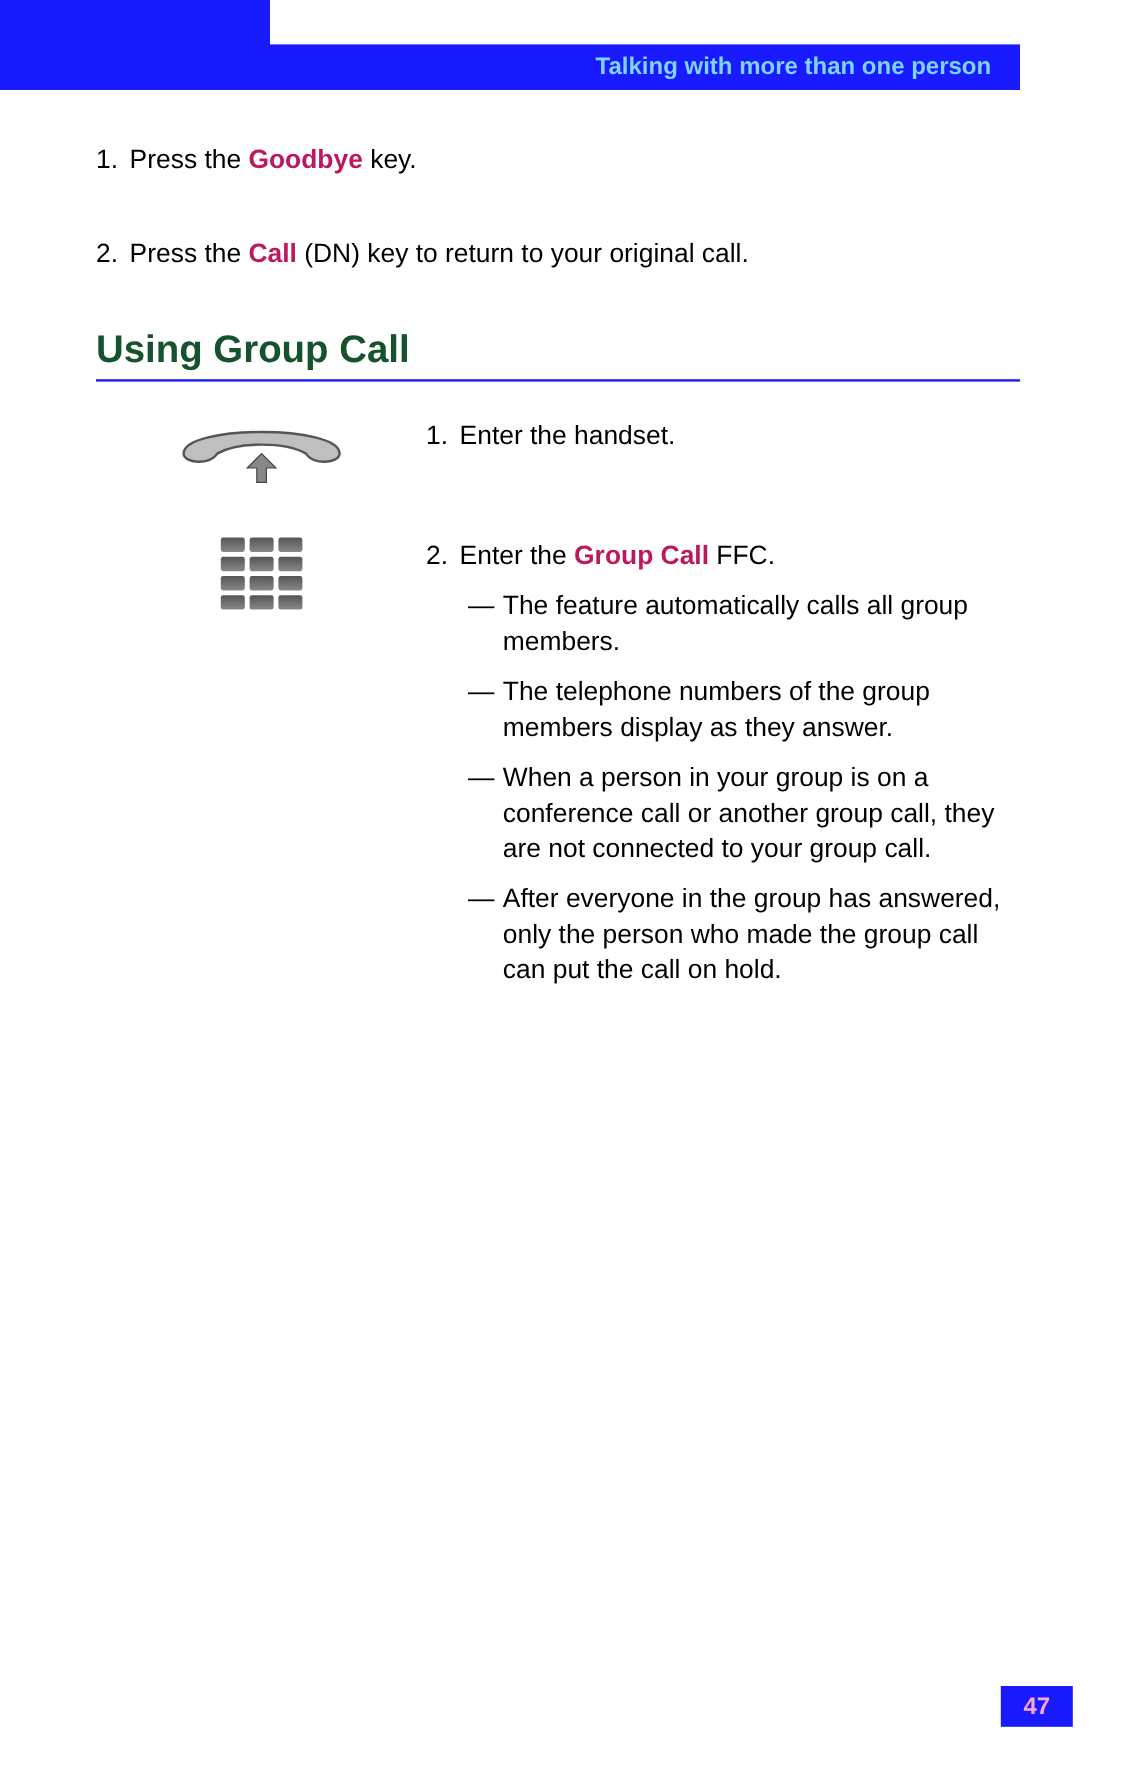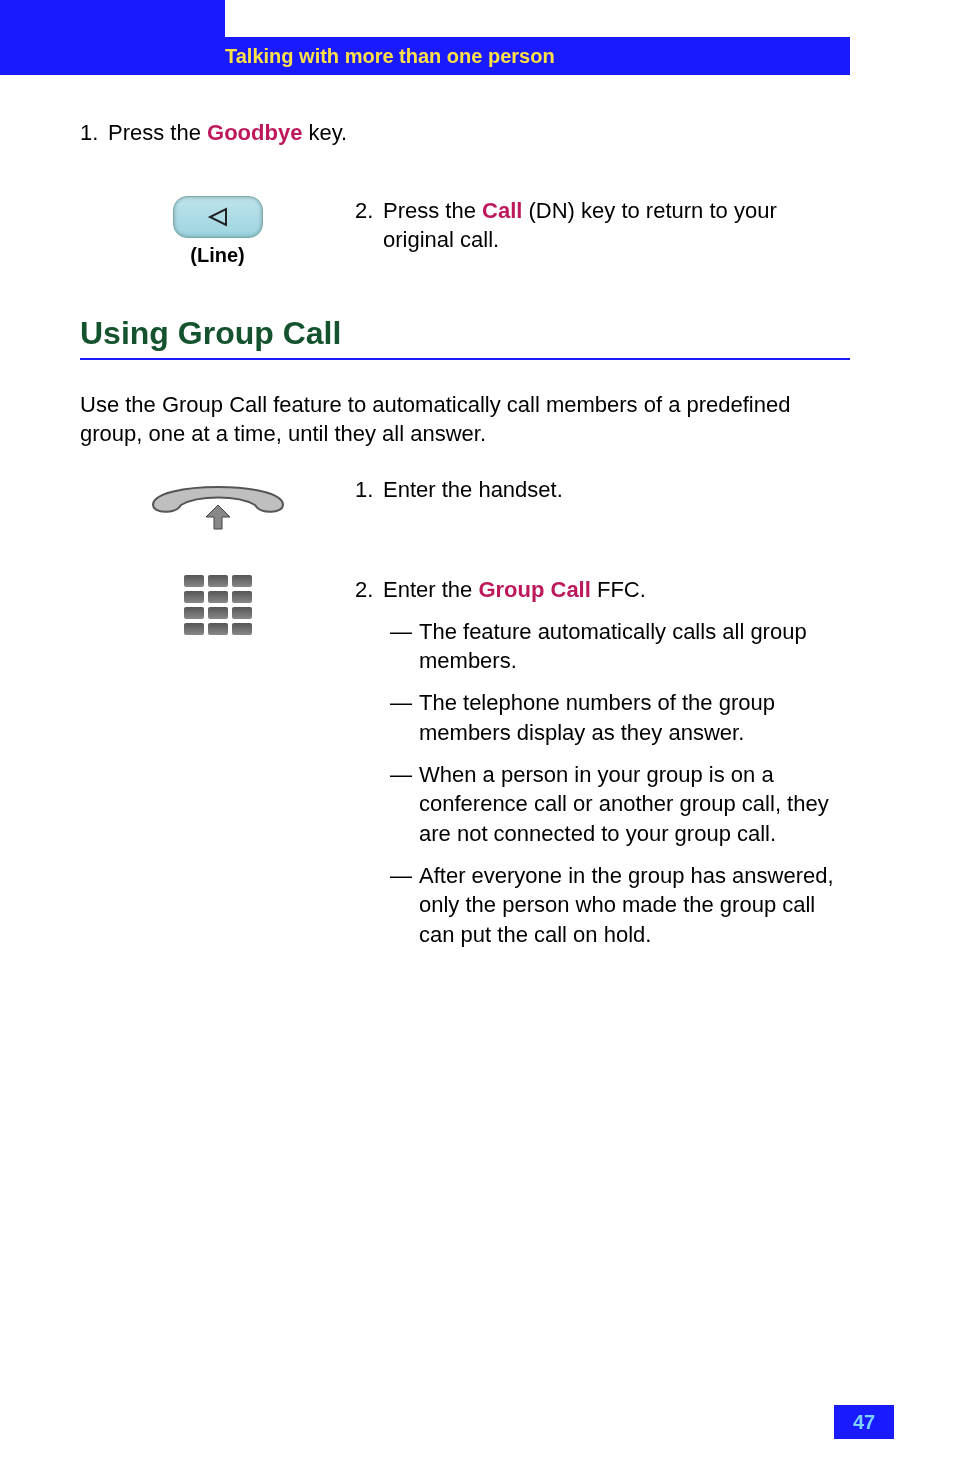--- a/index.html
+++ b/index.html
@@ -1,19 +1,19 @@
 <!DOCTYPE html>
 <html><head>
 <meta charset="utf-8">
 <style>
   * { box-sizing: border-box; margin: 0; padding: 0; }
   html, body { width: 954px; height: 1475px; font-family: Arial, Helvetica, sans-serif; background: #fff; color: #000; }
   .page { position: relative; width: 954px; height: 1475px; }
   .blue-tab { position: absolute; left: 0; top: 0; width: 225px; height: 75px; background: #1a1aff; }
-  .header-bar { position: absolute; left: 225px; top: 37px; width: 625px; height: 38px; background: #1a1aff; color: #fde047; font-weight: bold; font-size: 20px; line-height: 38px; padding-right: 34px; }
+  .header-bar { position: absolute; left: 225px; top: 37px; width: 625px; height: 38px; background: #1a1aff; color: #7dd3fc; font-weight: bold; font-size: 20px; line-height: 38px; text-align: right; padding-right: 24px; }
   .content { position: absolute; left: 80px; top: 118px; width: 770px; }
   .subhead { font-weight: bold; font-size: 22px; line-height: 1.35; margin-bottom: 42px; }
 
   .step-row { display: flex; align-items: flex-start; margin-bottom: 48px; }
   .step-icon-col { width: 275px; flex: 0 0 275px; display: flex; flex-direction: column; align-items: center; }
   .step-text-col { flex: 1; font-size: 22px; line-height: 1.35; }
   .step-text-col ol { list-style: none; }
   .step-num { display: inline-block; width: 28px; }
   .step-text-col li { display: flex; }
   .step-body { flex: 1; }
@@ -29,21 +29,21 @@
   .sub-list { margin-top: 12px; }
   .sub-list .dash-item { display: flex; margin-bottom: 12px; }
   .sub-list .dash { width: 36px; flex: 0 0 36px; text-align: center; }
   .sub-list .dash-body { flex: 1; }
 
   .keypad { display: grid; grid-template-columns: repeat(3, 20px); grid-template-rows: repeat(4, 12px); gap: 4px; }
   .keypad div { background: linear-gradient(#555,#888); border-radius: 2px; }
 
   .handset-wrap { display:flex; flex-direction:column; align-items:center; }
 
-  .page-num-box { position: absolute; right: 60px; bottom: 36px; width: 60px; height: 34px; background: #1a1aff; color: #7dd3fc; font-weight: bold; font-size: 20px; text-align: center; line-height: 34px; }
+  .page-num-box { position: absolute; right: 60px; bottom: 36px; width: 60px; height: 34px; background: #1a1aff; color: #f9a8d4; font-weight: bold; font-size: 20px; text-align: center; line-height: 34px; }
 </style>
 </head>
 <body>
 
 <div class="page">
   <div class="blue-tab"></div>
   <div class="header-bar">Talking with more than one person</div>
 
   <div class="content">
 
@@ -54,43 +54,34 @@
           <span class="step-num">1.</span>
           <span class="step-body">
             <span>Press the </span><span class="kw">Goodbye</span><span> key.</span>
           </span>
         </li>
           </ol>
       </div>
     </div>
 
     <div class="step-row">
-      <div class="step-icon-col">
-        <div class="btn-line">
-          <svg width="24" height="24" viewBox="0 0 24 24">
-            <path d="M4 4 L4 20 L20 12 Z" fill="none" stroke="#222" stroke-width="2" transform="scale(-1,1) translate(-24,0)"></path>
-          </svg>
-        </div>
-        <div class="btn-label">(Line)</div>
-      </div>
       <div class="step-text-col">
         <ol>
             <li>
           <span class="step-num">2.</span>
           <span class="step-body">
             <span>Press the </span><span class="kw">Call</span><span> (DN) key to return to your original call.</span>
           </span>
         </li>
           </ol>
       </div>
     </div>
 
     <h2 class="section-title">Using Group Call</h2>
     <div class="section-rule"></div>
-    <div class="para">Use the Group Call feature to automatically call members of a predefined group, one at a time, until they all answer.</div>
 
     <div class="step-row" style="margin-bottom:40px;">
       <div class="step-icon-col">
         <div class="handset-wrap">
           <svg width="150" height="60" viewBox="0 0 150 60">
             <path d="M10 30 C10 6, 140 6, 140 30 C140 38, 118 40, 112 30 C95 20, 55 20, 38 30 C32 40, 10 38, 10 30 Z" fill="#bfbfbf" stroke="#555" stroke-width="2"></path>
             <path d="M75 54 L63 42 L71 42 L71 30 L79 30 L79 42 L87 42 Z" transform="rotate(180 75 42)" fill="#888" stroke="#444" stroke-width="1"></path>
           </svg>
         </div>
       </div>

